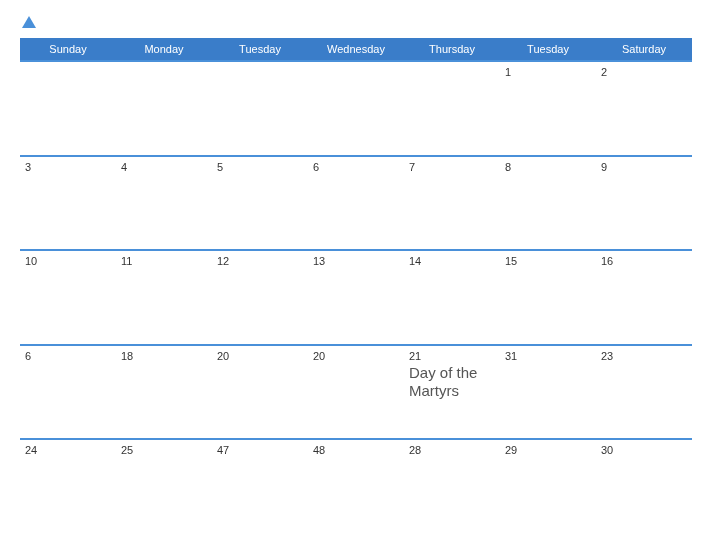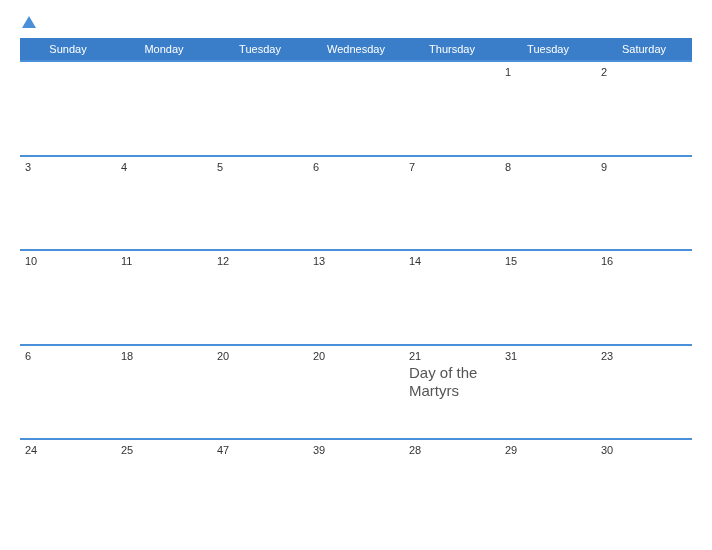--- a/index.html
+++ b/index.html
@@ -219,21 +219,21 @@
           <td>
             <span class="day-number">24</span>
           </td>
           <td>
             <span class="day-number">25</span>
           </td>
           <td>
             <span class="day-number">47</span>
           </td>
           <td>
-            <span class="day-number">39</span>
+            <span class="day-number">48</span>
           </td>
           <td>
             <span class="day-number">28</span>
           </td>
           <td>
             <span class="day-number">29</span>
           </td>
           <td>
             <span class="day-number">30</span>
           </td>

